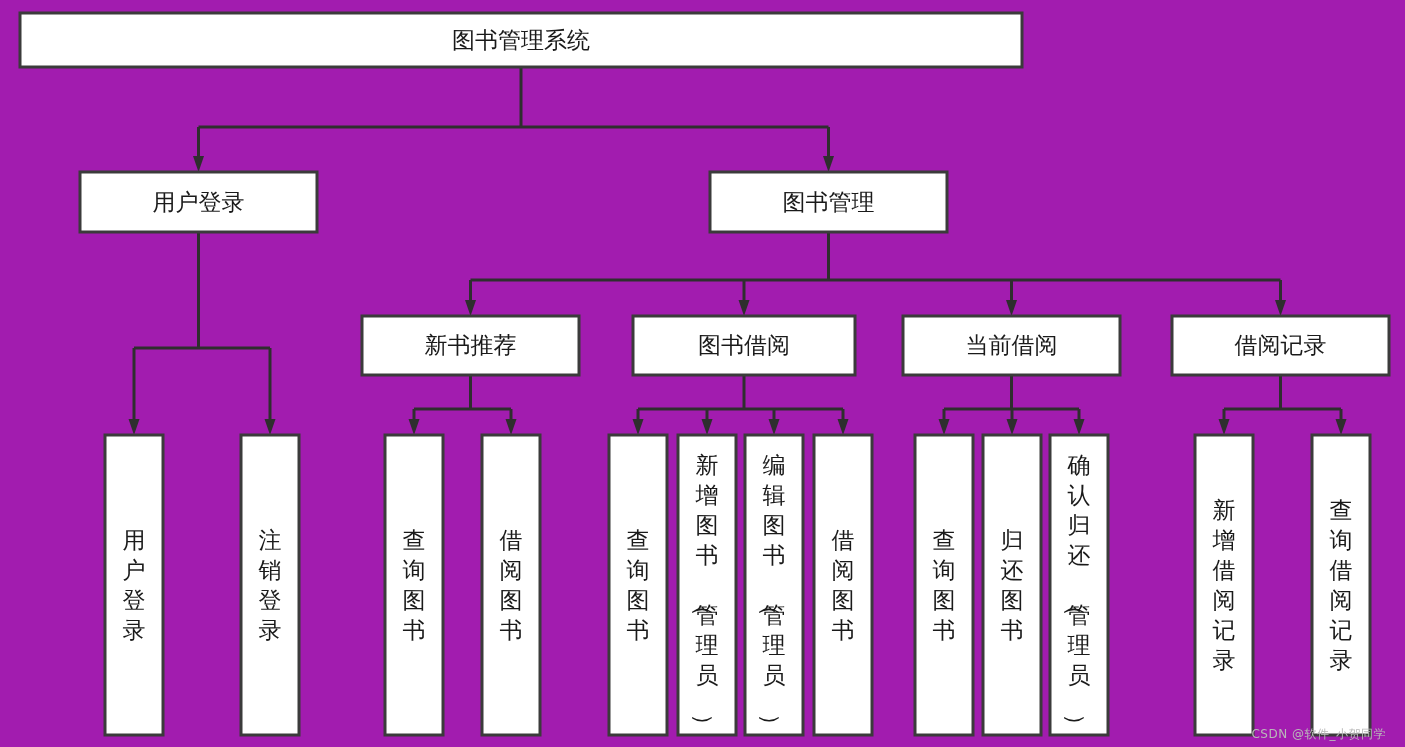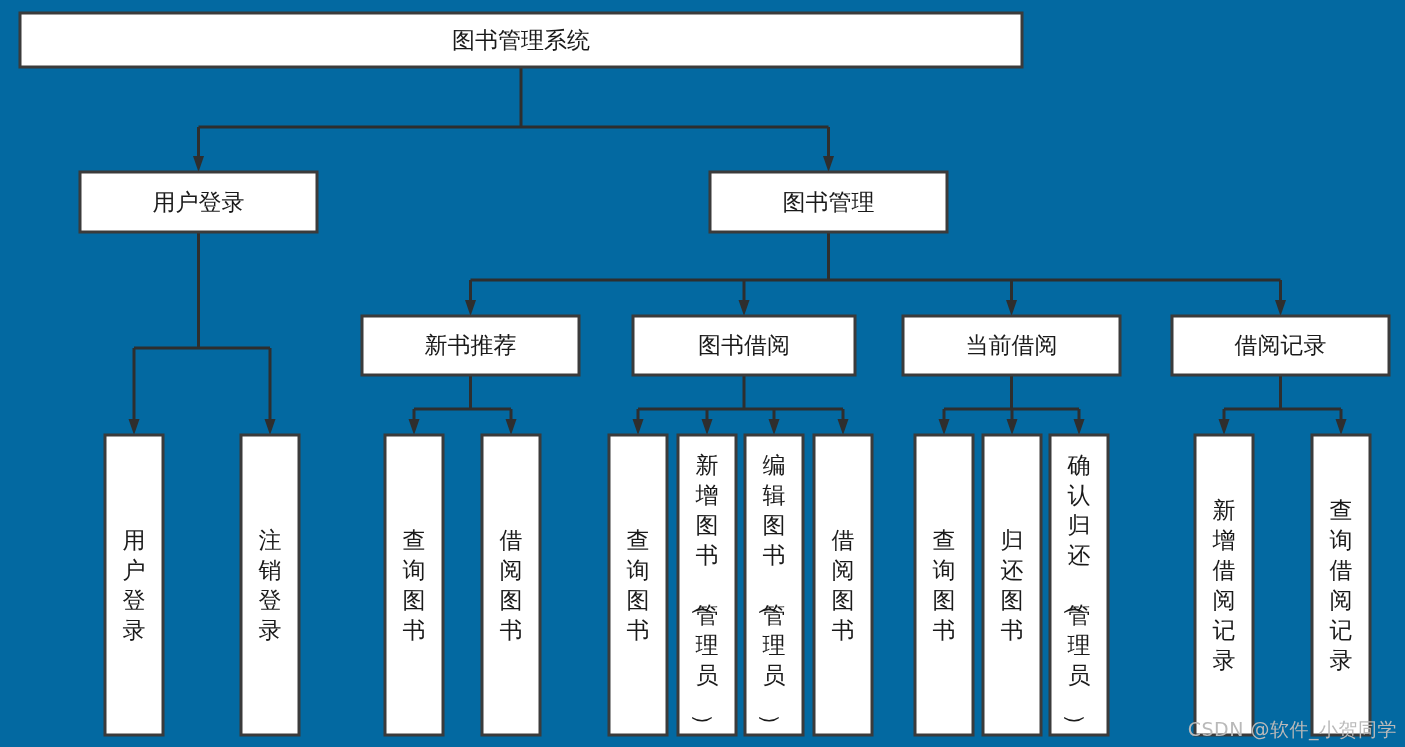--- a/index.html
+++ b/index.html
@@ -11,21 +11,21 @@
   body {
     width: 1405px;
     height: 747px;
     overflow: hidden;
     font-family: "DejaVu Sans", "Liberation Sans", sans-serif;
   }
   #diagram-root {
     position: relative;
     width: 1405px;
     height: 747px;
-    background: #0369a1;
+    background: #a21caf;
   }
   svg.diagram-canvas {
     position: absolute;
     top: 0;
     left: 0;
     width: 1405px;
     height: 747px;
     display: block;
   }
   .node-box {
@@ -50,24 +50,24 @@
     stroke: #2e2e2e;
     stroke-width: 3;
     fill: none;
   }
   .arrow-head {
     fill: #2e2e2e;
     stroke: none;
   }
   .watermark {
     position: absolute;
-    right: 8px;
+    right: 19px;
     bottom: 4px;
     font-family: "DejaVu Sans", "Liberation Sans", sans-serif;
-    font-size: 19px;
+    font-size: 12px;
     color: #b9b9b9;
     white-space: nowrap;
     letter-spacing: 0.5px;
     pointer-events: none;
   }
 </style>
 </head>
 <body>
 
 <div id="diagram-root">

